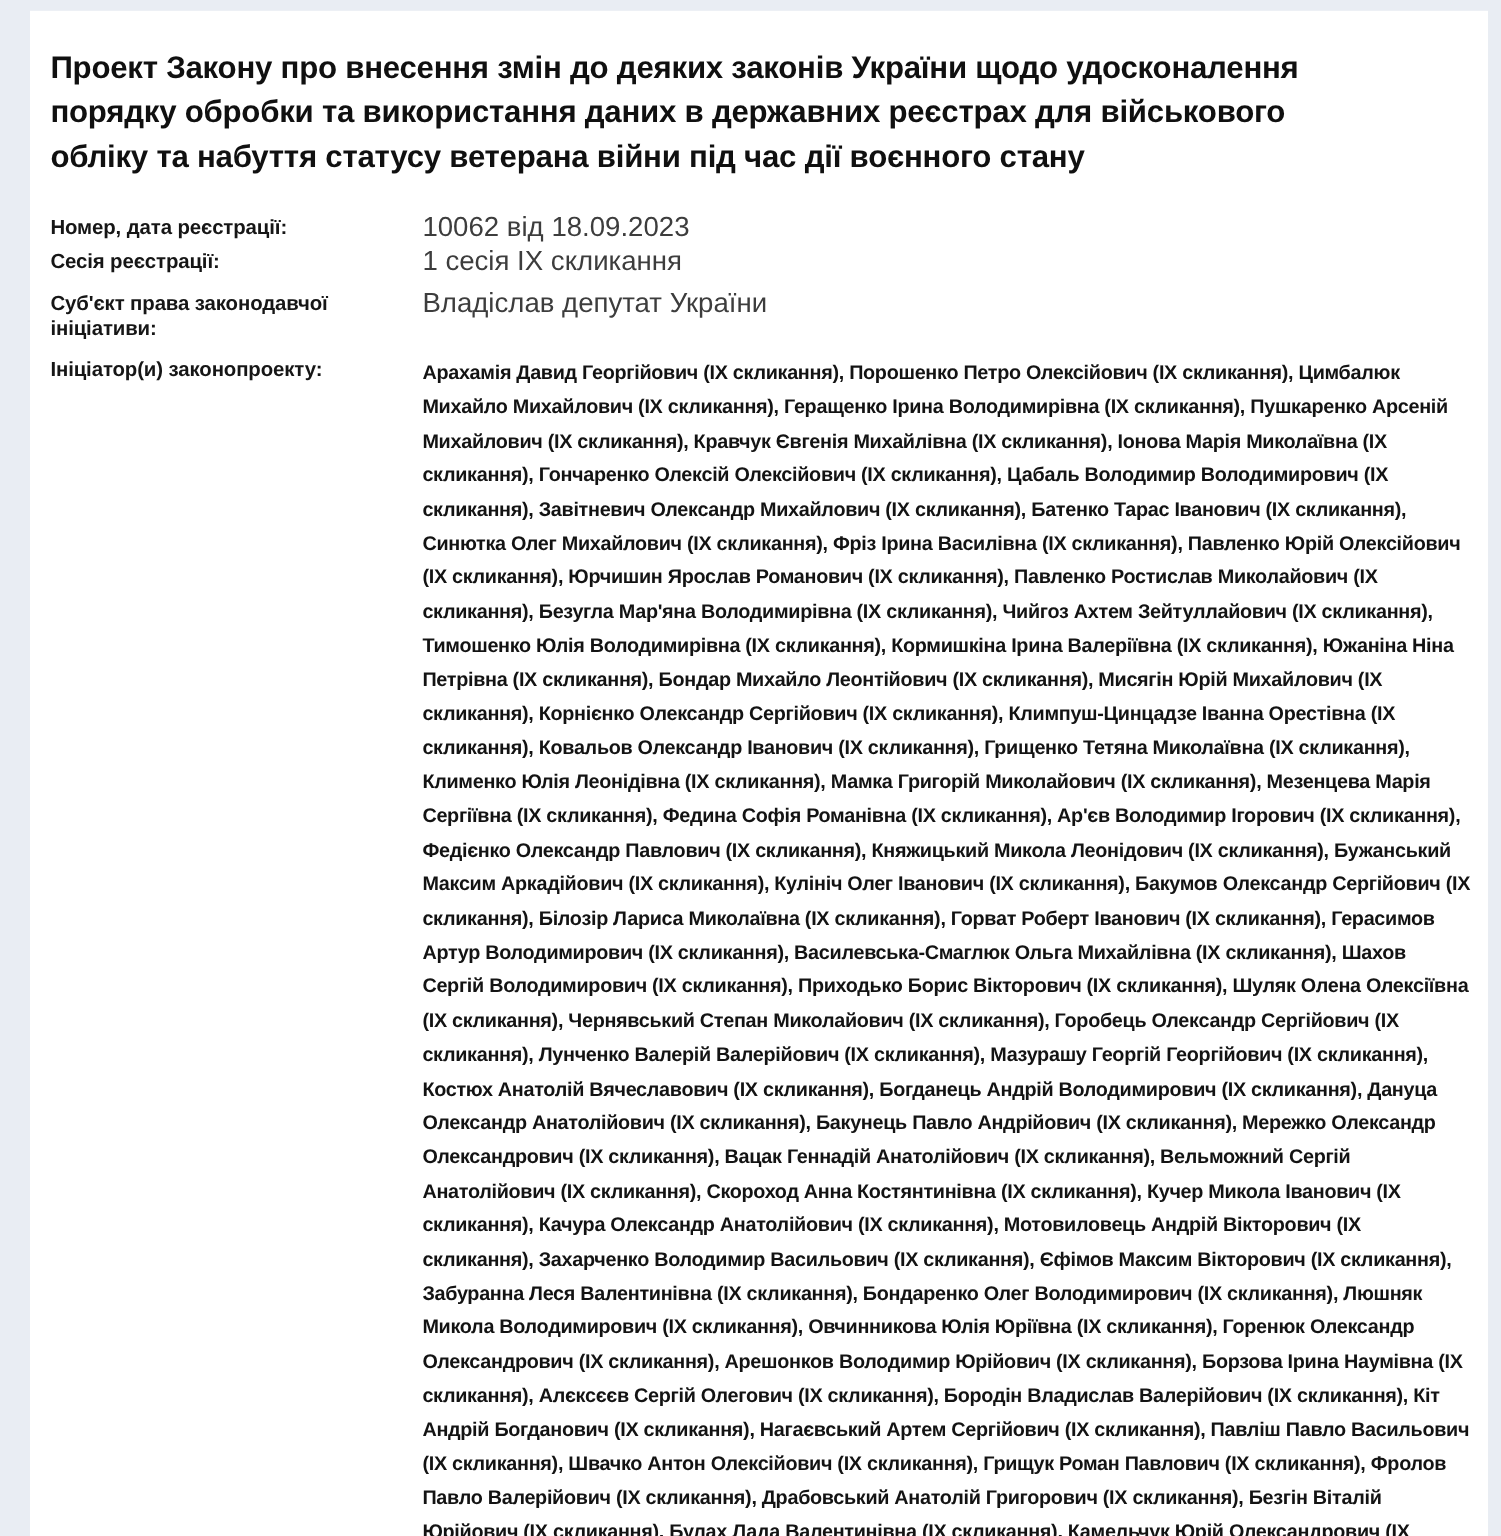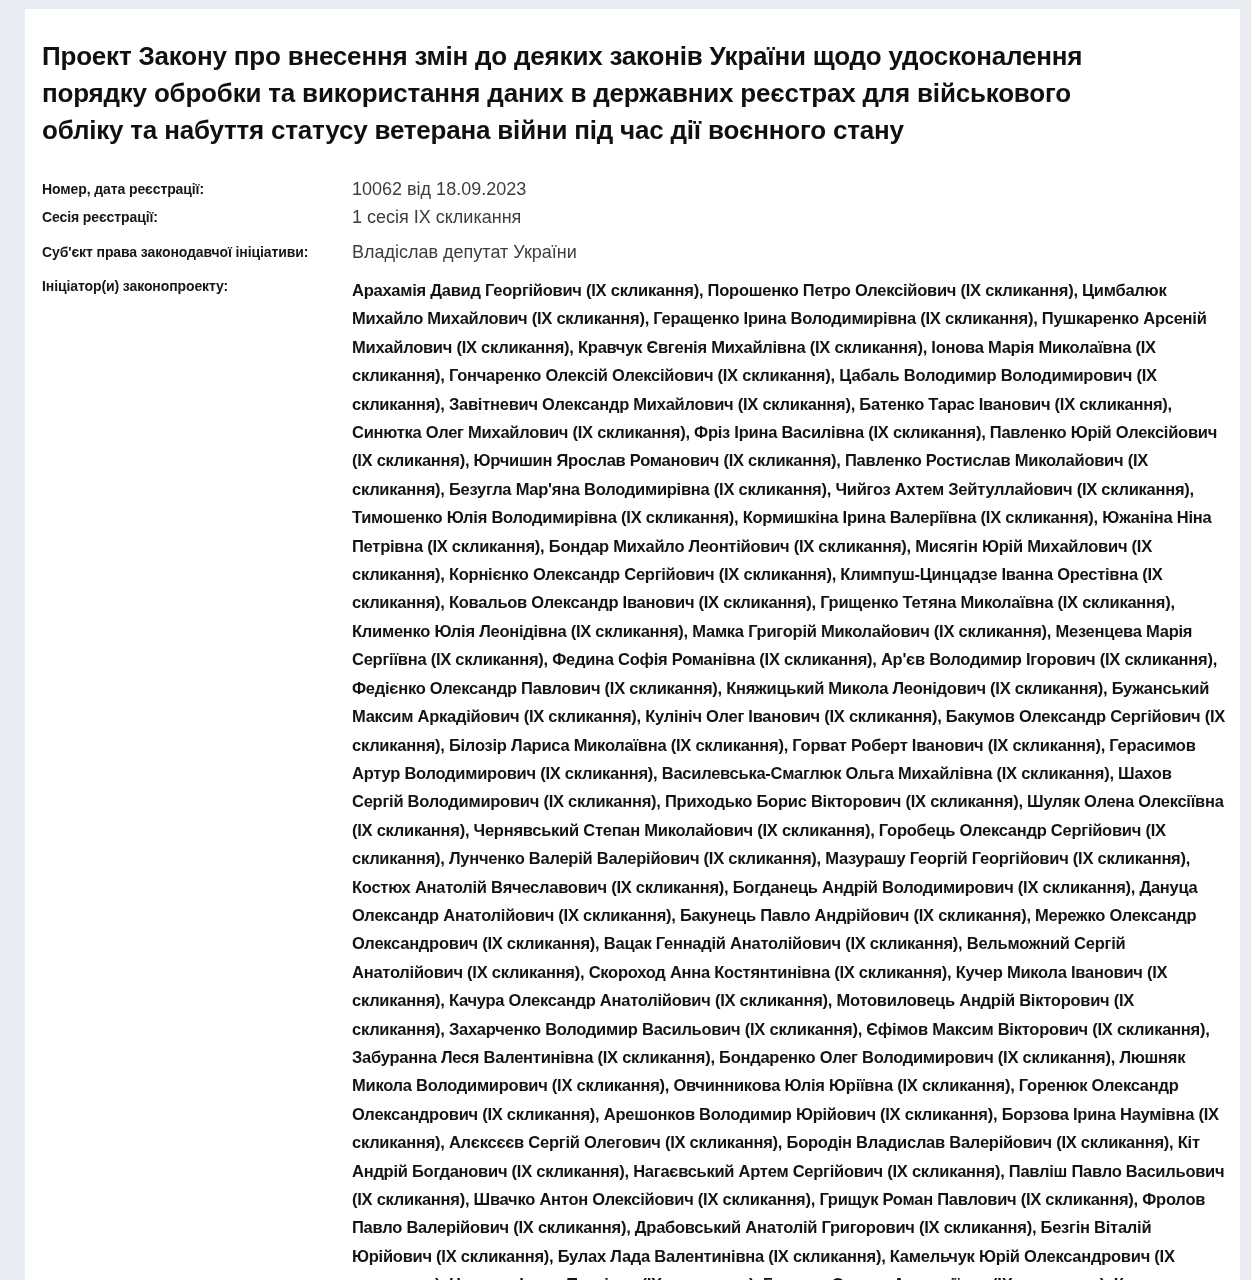--- a/index.html
+++ b/index.html
@@ -35,29 +35,29 @@
   }
   .fields {
     margin-top: 30px;
   }
   .field-row {
     display: grid;
     grid-template-columns: 310px 1fr;
     margin-bottom: 7px;
   }
   .field-label {
-    font-size: 14px;
+    font-size: 17px;
     font-weight: 700;
     letter-spacing: -0.1px;
     line-height: 21px;
     color: #161616;
     padding-right: 30px;
   }
   .field-value {
-    font-size: 18px;
+    font-size: 23px;
     font-weight: 400;
     line-height: 21px;
     color: #3d3d3d;
     padding-right: 8px;
   }
   .field-row.initiators {
     margin-top: 13px;
   }
   .field-row.initiators .field-value {
     font-size: 16.5px;

